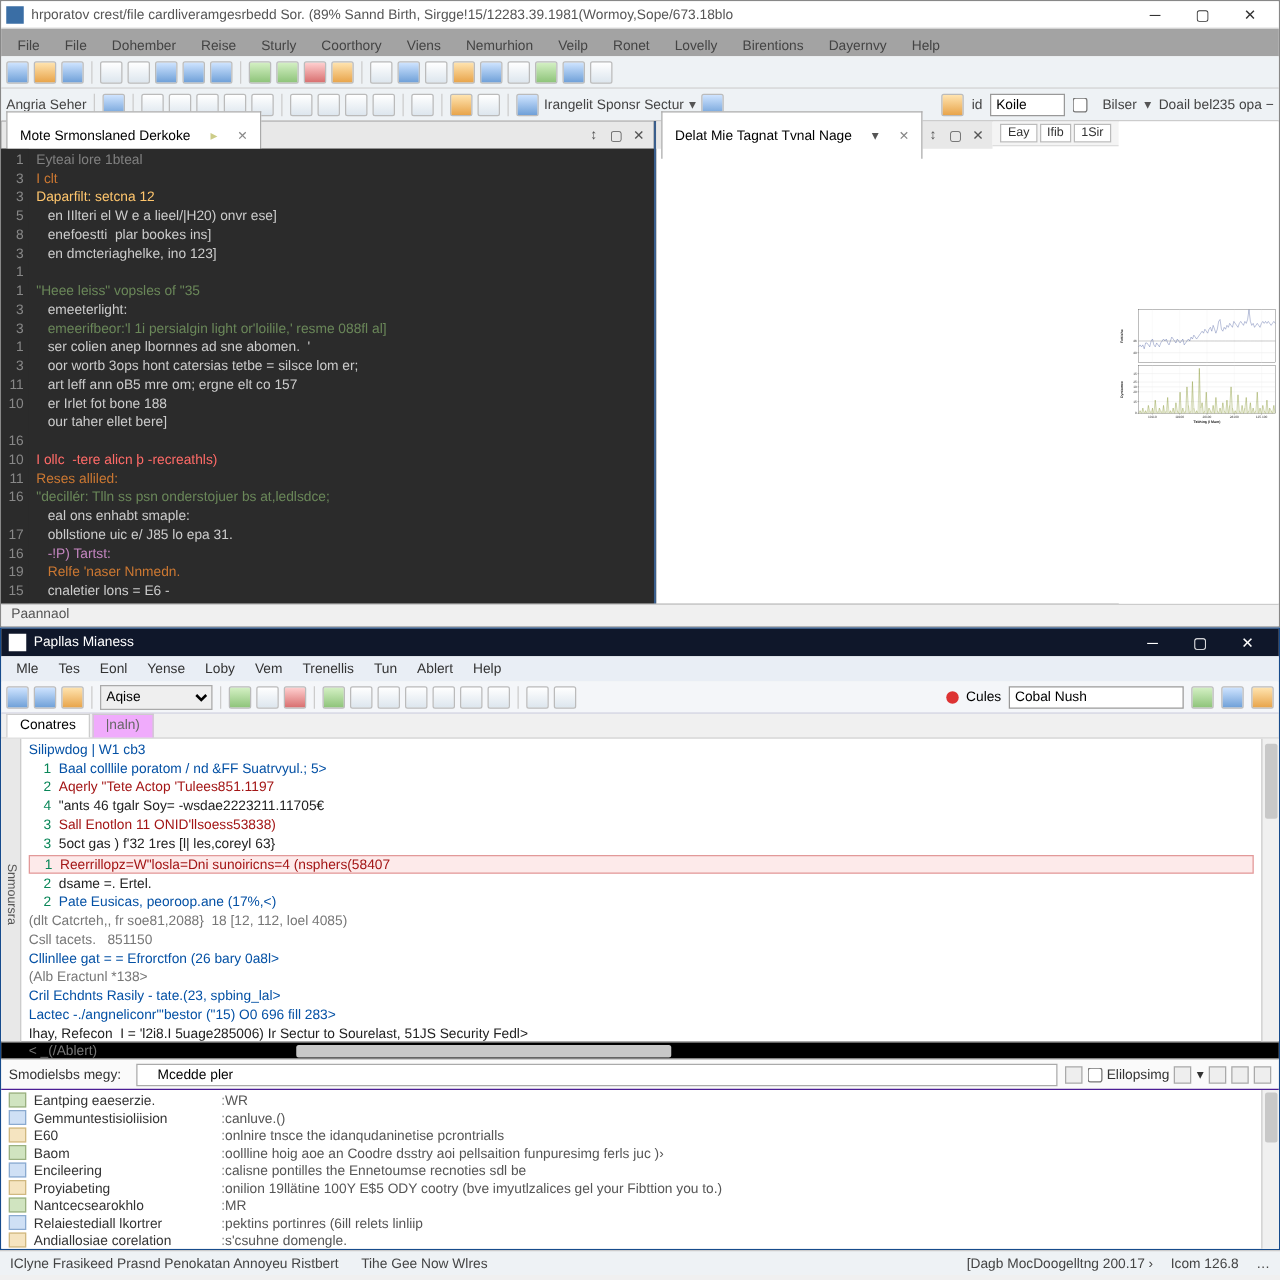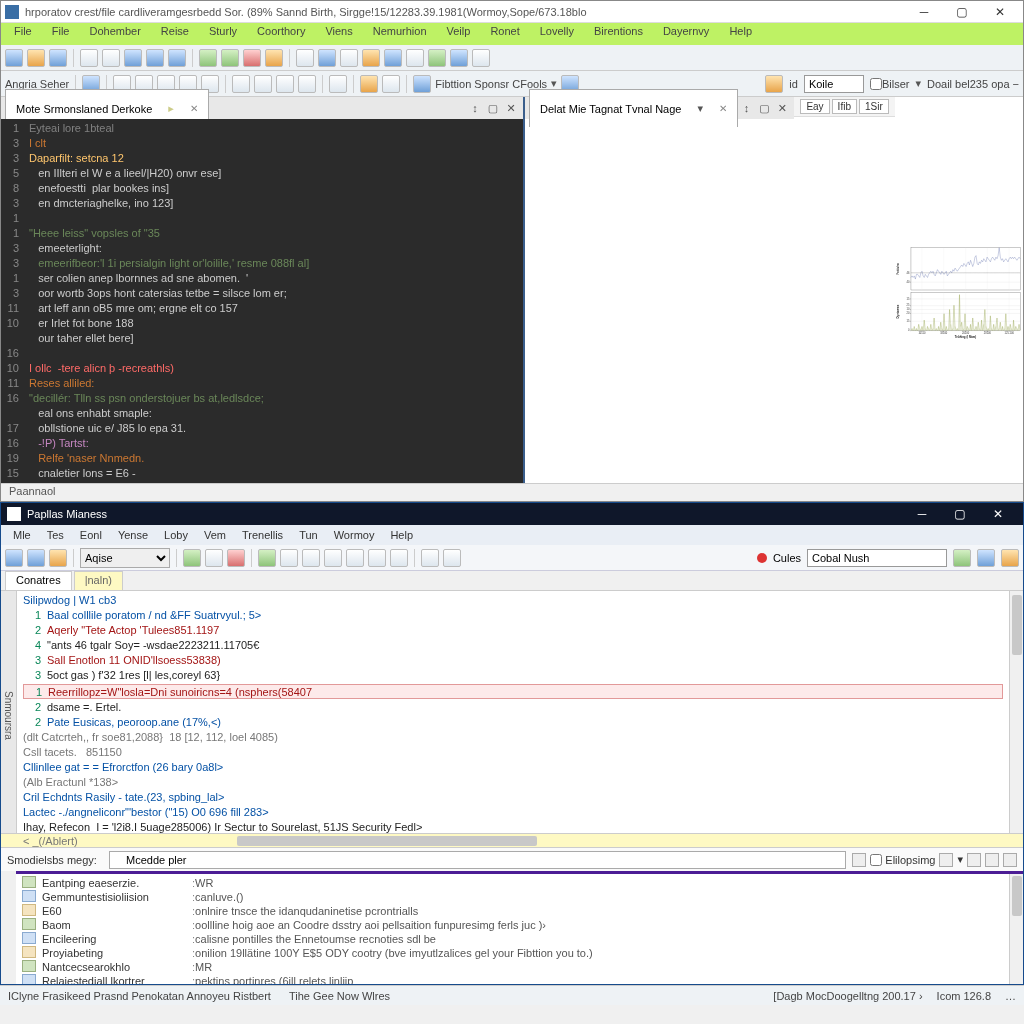--- a/index.html
+++ b/index.html
@@ -6,34 +6,34 @@
 body { width: 1024px; height: 1024px; background: #f0f0f0; overflow: hidden; font-size: 11px; }
 
 
 .app-top { display: flex; flex-direction: column; border: 1px solid #888; }
 .titlebar { height: 22px; background: #fff; display: flex; align-items: center; padding: 0 4px; border-bottom: 1px solid #ddd; }
 .titlebar .icon { width: 14px; height: 14px; background: #3a6ea5; margin-right: 6px; }
 .titlebar .title { flex: 1; color: #555; font-size: 11px; white-space: nowrap; overflow: hidden; }
 .winbtns { display: flex; gap: 0; }
 .winbtn { width: 38px; height: 20px; display: flex; align-items: center; justify-content: center; font-size: 12px; color: #333; }
 
-.menubar { height: 22px; background: #bef264; display: flex; align-items: flex-start; padding: 0 4px; gap: 2px; }
+.menubar { height: 22px; background: #a3a3a3; display: flex; align-items: flex-end; padding: 0 4px; gap: 2px; }
 .menubar .mi { padding: 2px 9px; color: #444; font-size: 11px; }
 
 .toolbar { height: 26px; background: #eef2f5; border-bottom: 1px solid #ccc; display: flex; align-items: center; padding: 0 4px; gap: 4px; }
 .tbicon { width: 18px; height: 18px; border: 1px solid #bbb; border-radius: 2px; background: linear-gradient(#fff,#dde6ee); }
 .tbicon.g { background: linear-gradient(#d4f0c4,#8ec47a); }
 .tbicon.o { background: linear-gradient(#ffe4b0,#e8a44a); }
 .tbicon.b { background: linear-gradient(#cfe4ff,#6fa0d8); }
 .tbicon.r { background: linear-gradient(#ffd0d0,#d86f6f); }
 .tbsep { width: 1px; height: 18px; background: #ccc; margin: 0 2px; }
 .toolbar-r { margin-left: auto; display:flex; align-items:center; gap:6px;}
 .tb-label { color:#444; font-size:11px;}
 .tb-input { height:18px; border:1px solid #999; font-size:11px; padding:0 4px; width:60px;}
-.tb-check { display:flex; align-items:center; gap:0; color:#444;}
+.tb-check { display:flex; align-items:center; gap:12px; color:#444;}
 .tb-check input{width:12px;height:12px;}
 
 .workspace { display: flex; flex-direction: row; height: 386px; background: #1e1e1e; }
 
 
 .panel-code { flex: 1; display: flex; flex-direction: column; border-right: 2px solid #3a5e8c; min-width: 0;}
 .panel-tabbar { height: 22px; background: #e8e8e8; display: flex; align-items: center; padding: 0 4px; }
 .ptab { background:#fff; border:1px solid #aaa; border-bottom:none; padding:12px 10px; font-size:11px; display:flex; align-items:center; gap:16px;}
 .ptab .x { color:#888; font-size:10px; }
 .panel-toolbtns { margin-left:auto; display:flex; gap:2px; }
@@ -67,48 +67,48 @@
 .titlebar2 .title{flex:1; font-size:11px;}
 .titlebar2 .winbtn{color:#fff;}
 .menubar2{height:20px; background:#e9eef5; display:flex; align-items:center; padding:0 4px;}
 .menubar2 .mi{padding:2px 8px; color:#333; font-size:11px;}
 .toolbar2{height:26px; background:#f4f6f9; border-bottom:1px solid #ccd; display:flex; align-items:center; padding:0 4px; gap:4px;}
 .tb2-select{height:20px; font-size:11px; border:1px solid #aaa; width:90px;}
 .tb2-right{margin-left:auto; display:flex; align-items:center; gap:6px;}
 .rec-dot{width:10px;height:10px;border-radius:50%;background:#d33;}
 .tabstrip2{height:20px; background:#f0f0f0; border-bottom:1px solid #ccc; display:flex; padding-left:4px;}
 .tab2{padding:2px 10px; font-size:11px; border:1px solid #ccc; border-bottom:none; background:#fff; margin-right:2px;}
-.tab2.inactive{background:#fef9c3; color:#666;}
+.tab2.inactive{background:#f0abfc; color:#666;}
 
 .console-body{ height: 242px; display:flex; background:#fff; font-family: Consolas,"Courier New",monospace; font-size:11px; line-height:15px;}
 .side-label{width:16px; background:#e8e8e8; writing-mode:vertical-lr; text-align:center; font-size:10px; color:#555; border-right:1px solid #ccc; padding-top:6px;}
 .console-lines{flex:1; padding:2px 6px; overflow:hidden; position:relative;}
 .cln{height:15px; white-space:pre; color:#222;}
 .cln .p{color:#0451a5;}
 .cln .n{color:#098658; display:inline-block; width:18px; text-align:right; margin-right:6px;}
 .cln .r{color:#a31515;}
 .cln .gr{color:#777;}
 .cln.hl{background:#fdeaea; border:1px solid #e29999; margin:1px 0;}
 .console-scroll{width:14px; background:#f0f0f0; border-left:1px solid #ccc; position:relative;}
 .scroll-thumb{position:absolute; top:4px; left:2px; width:10px; height:60px; background:#c8c8c8; border-radius:2px;}
-.h-scroll{height:14px; background:#fef9c3; border-top:1px solid #ccc; display:flex;}
+.h-scroll{height:14px; background:#000000; border-top:1px solid #ccc; display:flex;}
 .h-track{flex:1; position:relative;}
 .h-thumb{position:absolute; top:2px; left:120px; height:10px; width:300px; background:#c8c8c8; border-radius:2px;}
 .console-input{height:22px; display:flex; align-items:center; border-top:1px solid #ccc; padding:0 30px 0 6px; gap:6px;}
 .console-input .prm{color:#777; font-size:11px;}
 
 
 .immediate{height:24px; border-top:1px solid #ccc; display:flex; align-items:center; padding:0 6px; gap:6px; background:#fafafa;}
 .immediate .lbl{color:#333; font-size:11px; width:96px;}
 .immediate input{flex:1; height:18px; border:1px solid #aaa; font-size:11px; padding:0 16px;}
 .immediate .r{display:flex; align-items:center; gap:4px; color:#333; font-size:11px;}
 .immediate .icn{width:14px;height:14px; border:1px solid #aaa; background:#eee;}
 
 
-.props{ height:113px; background:#fff; border-top:3px solid #4c1d95; display:flex;margin-left:15px;}
+.props{ height:128px; background:#fff; border-top:1px solid #4c1d95; display:flex;}
 .props-list{flex:1; overflow:hidden; padding:2px 6px;}
 .prow{height:14px; display:flex; font-size:11px; line-height:14px;}
 .prow .pic{width:14px;height:12px; background:#d0e4c0; border:1px solid #9ab080; margin-right:6px;}
 .prow .pic.b{background:#cfe0f5; border-color:#8aaad0;}
 .prow .pic.o{background:#f5e4c0; border-color:#d0b880;}
 .prow .k{color:#333; width:150px;}
 .prow .v{color:#555;}
 .props-scroll{width:14px; background:#f0f0f0; border-left:1px solid #ccc; position:relative;}
 
 
@@ -189,21 +189,21 @@
     <span class="tbicon"></span>
     <span class="tbicon"></span>
     <span class="tbicon"></span>
     <span class="tbsep"></span>
     <span class="tbicon"></span>
     <span class="tbsep"></span>
     <span class="tbicon o"></span>
     <span class="tbicon"></span>
     <span class="tbsep"></span>
     <span class="tbicon b"></span>
-    <span class="tb-label">Fibttion Sponsr CFools</span>
+    <span class="tb-label">Irangelit Sponsr Sectur</span>
     <span style="color:#555">▾</span>
     <span class="tbicon b"></span>
 
     <div class="toolbar-r">
       <span class="tbicon o"></span>
       <span class="tb-label">id</span>
       <input class="tb-input" value="Koile" style="">
       <label class="tb-check">
           <input type="checkbox" style="">
           <span>Bilser</span>
@@ -352,21 +352,21 @@
   </div>
   <div class="menubar2" id="menubar-mid">
       <span class="mi">Mle</span>
       <span class="mi">Tes</span>
       <span class="mi">Eonl</span>
       <span class="mi">Yense</span>
       <span class="mi">Loby</span>
       <span class="mi">Vem</span>
       <span class="mi">Trenellis</span>
       <span class="mi">Tun</span>
-      <span class="mi">Wormoy</span>
+      <span class="mi">Ablert</span>
       <span class="mi">Help</span>
     </div>
   <div class="toolbar2">
     <span class="tbicon b"></span>
     <span class="tbicon b"></span>
     <span class="tbicon o"></span>
     <span class="tbsep"></span>
     <select class="tb2-select"><option>Aqise</option></select>
     <span class="tbsep"></span>
     <span class="tbicon g"></span>

